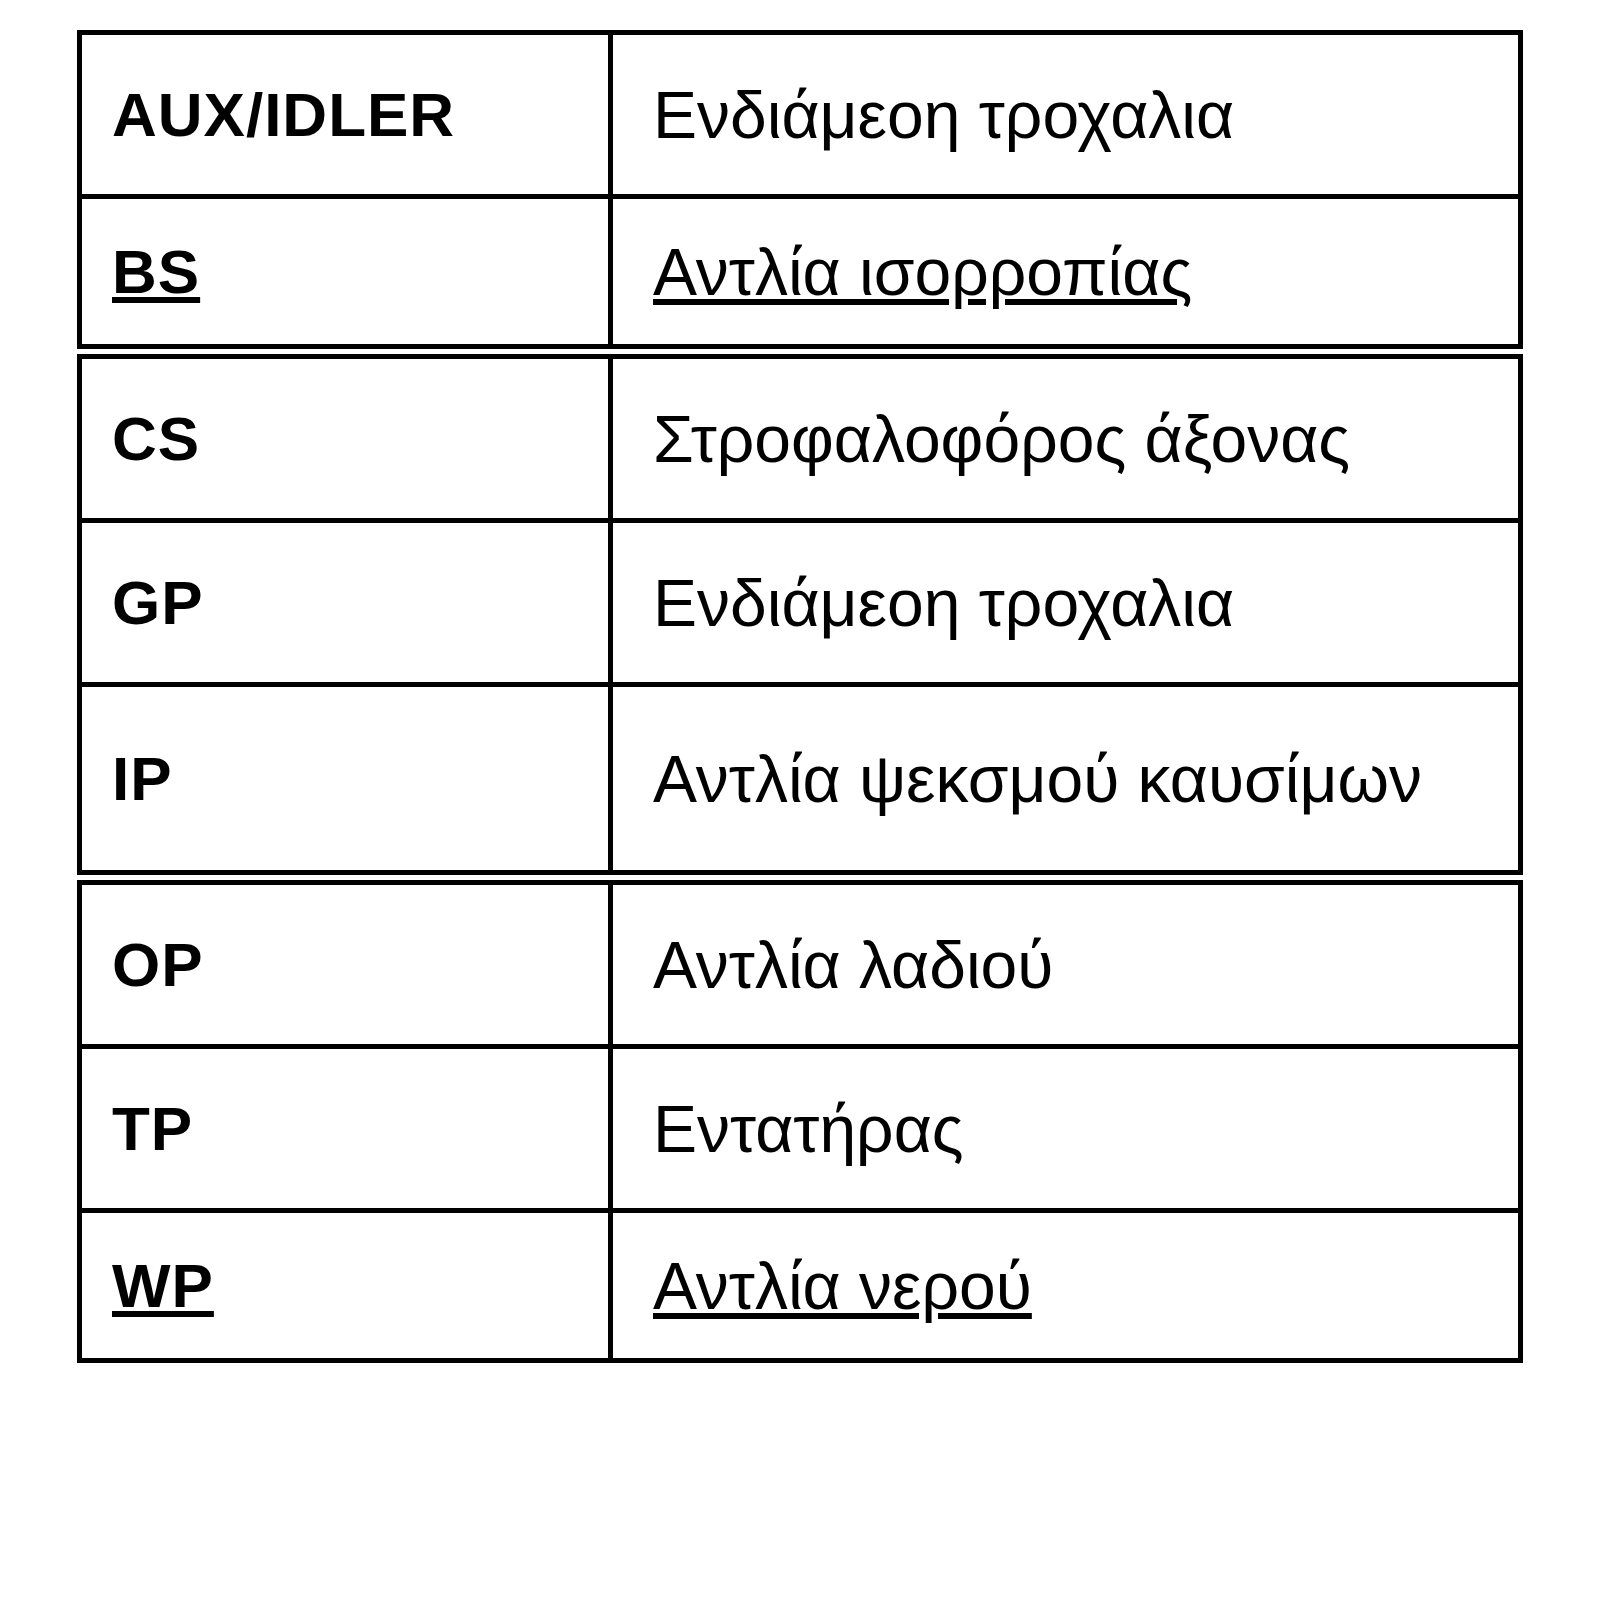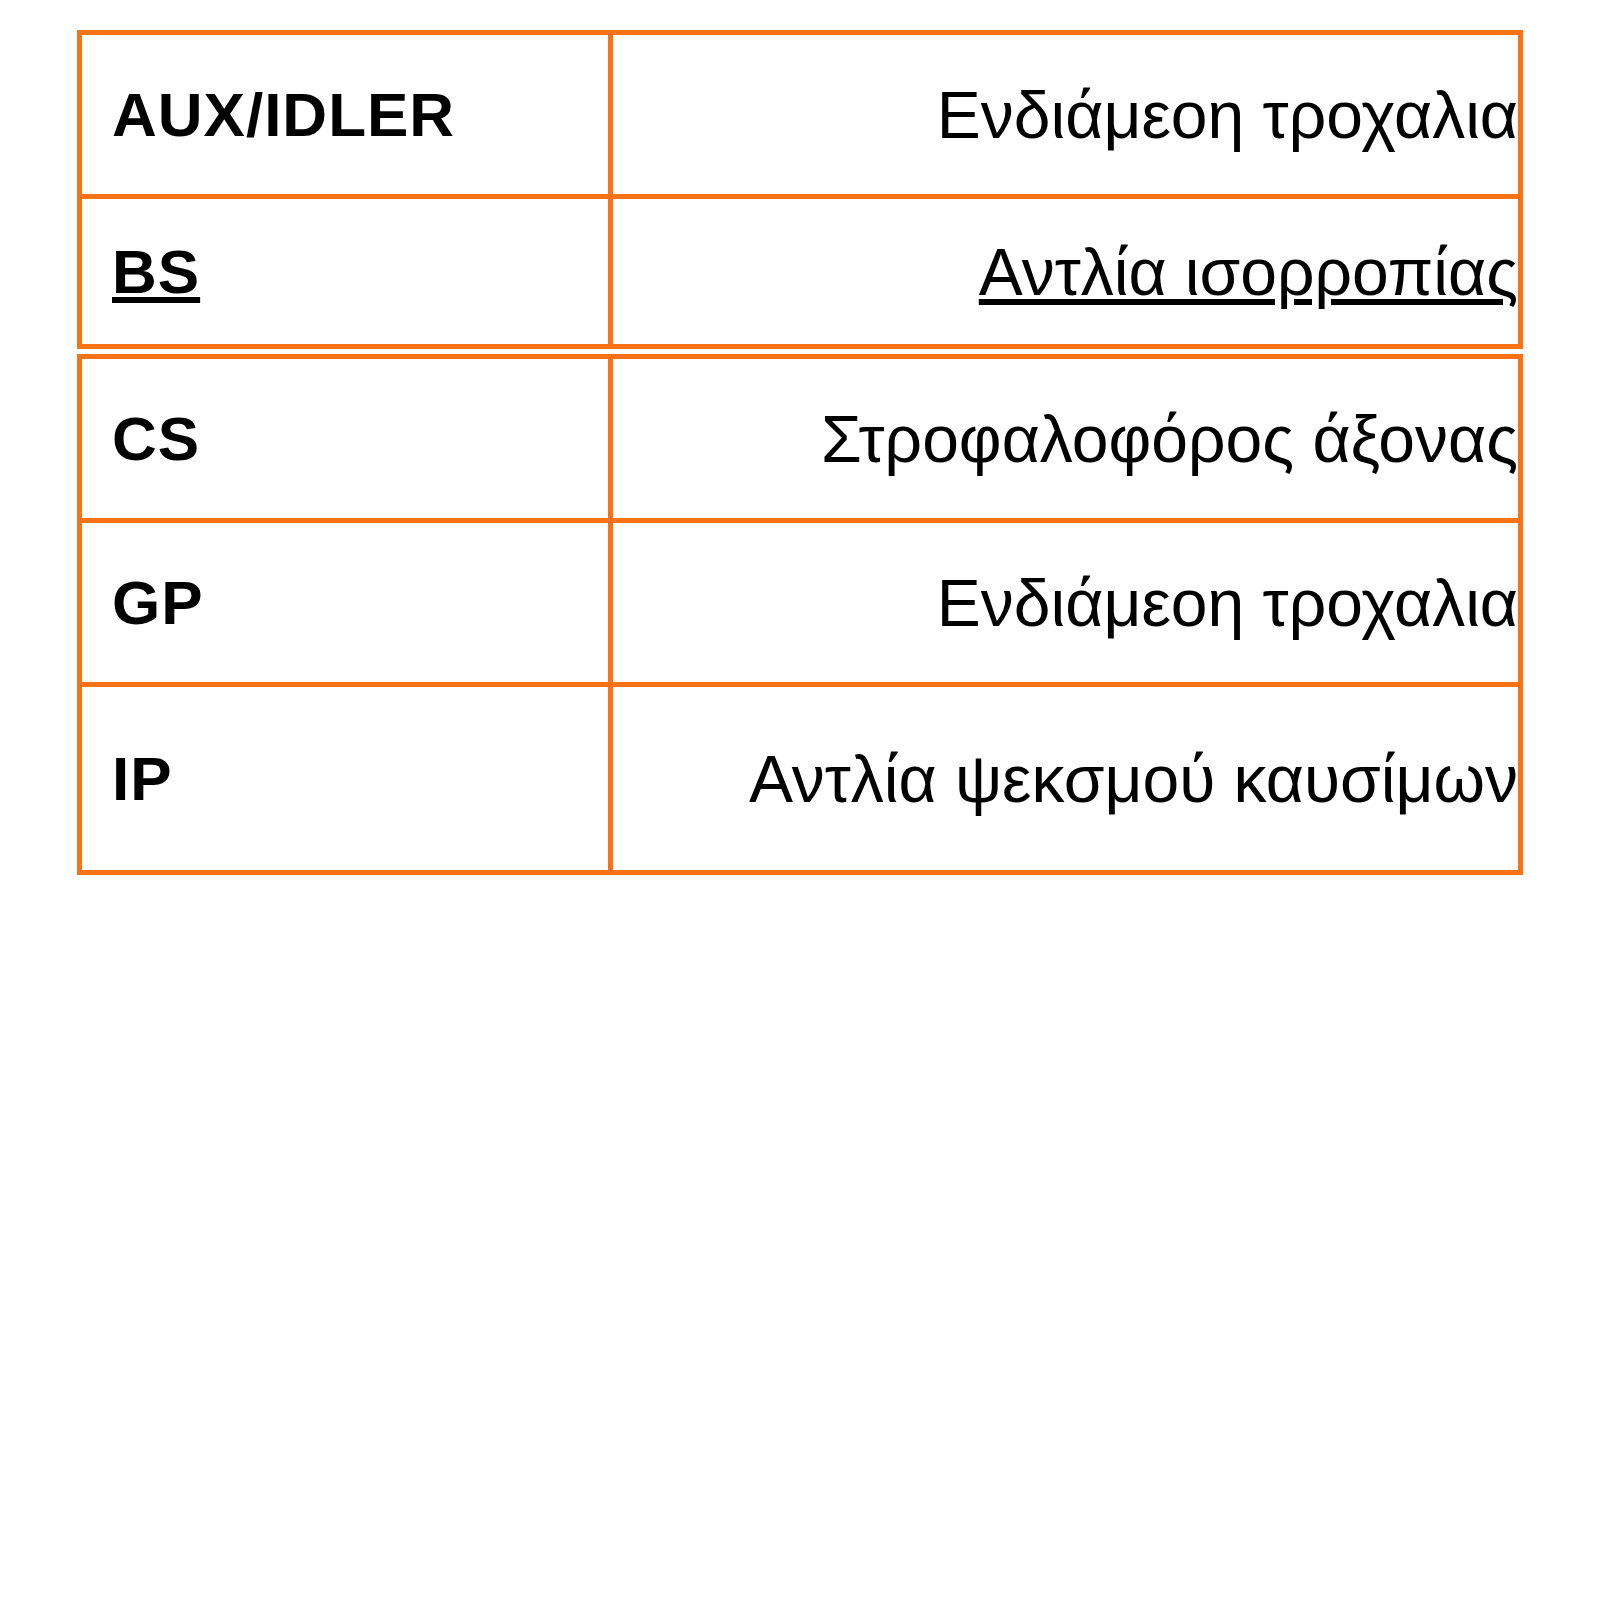--- a/index.html
+++ b/index.html
@@ -17,38 +17,37 @@
     top: 30px;
     width: 1446px;
   }
   table.grid {
     border-collapse: collapse;
     width: 1446px;
     table-layout: fixed;
     margin: 0 0 5px 0;
   }
   table.grid td {
-    border: 5px solid #f97316;
+    border: 5px solid #000000;
     vertical-align: middle;
     background: #ffffff;
     overflow: hidden;
     white-space: nowrap;
   }
   td.code {
     width: 496px;
     padding: 0 0 0 30px;
     font-weight: bold;
     font-size: 62px;
     letter-spacing: 1px;
   }
   td.desc {
     padding: 0 0 0 40px;
     font-size: 66px;
     letter-spacing: 0px;
-    text-align: right;
   }
   
   tr.r-tall  { height: 188px; }
   tr.r-med   { height: 164px; }
   tr.r-short { height: 150px; text-decoration: underline; }
 </style>
 </head>
 <body>
 
 <div class="stack">
@@ -76,14 +75,30 @@
       <td class="code">GP</td>
       <td class="desc">Ενδιάμεοη τροχαλια</td>
     </tr>
     <tr class="r-tall">
       <td class="code">IP</td>
       <td class="desc">Αντλία ψεκσμού καυσίμων</td>
     </tr>
   </tbody>
     </table>
 
+  <table class="grid">
+    <tbody>
+        <tr class="r-med">
+      <td class="code">OP</td>
+      <td class="desc">Αντλία λαδιού</td>
+    </tr>
+    <tr class="r-med">
+      <td class="code">TP</td>
+      <td class="desc">Εντατήρας</td>
+    </tr>
+    <tr class="r-short">
+      <td class="code">WP</td>
+      <td class="desc">Αντλία νερού</td>
+    </tr>
+  </tbody>
+    </table>
 
 </div>
 
 </body></html>

